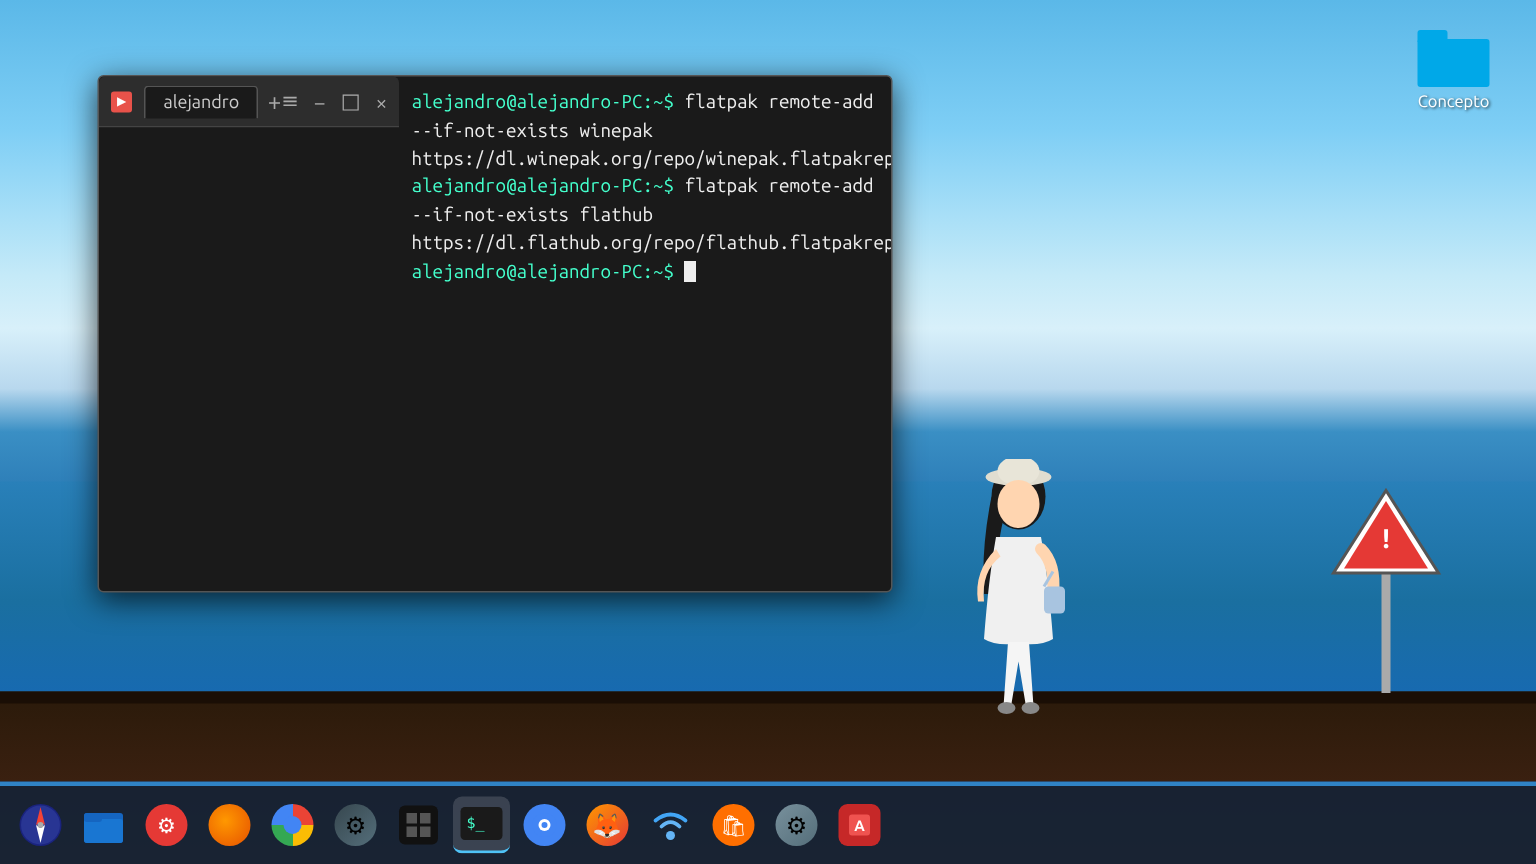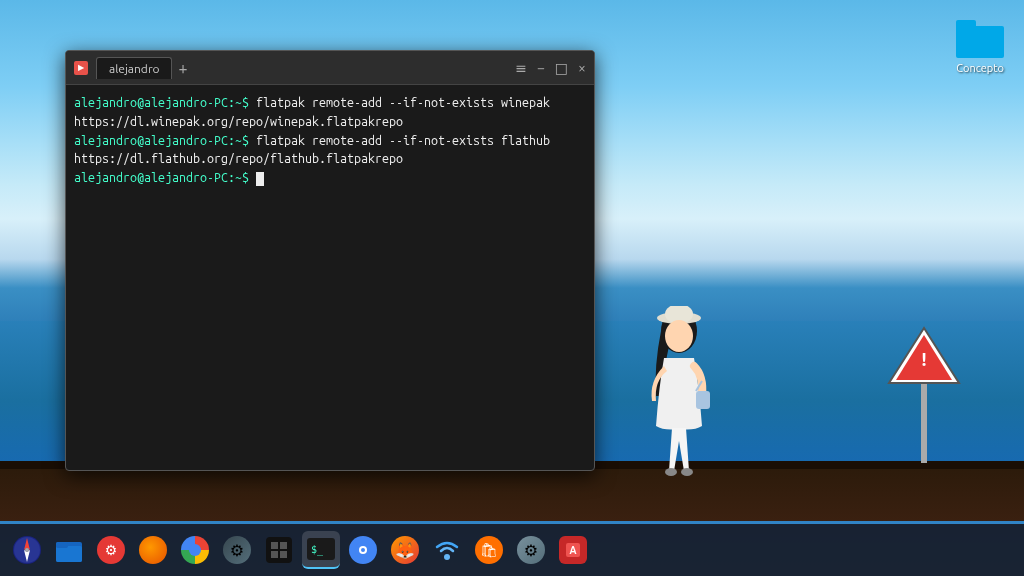--- a/index.html
+++ b/index.html
@@ -87,21 +87,21 @@
       right: 20px;
       display: flex;
       flex-direction: column;
       gap: 30px;
       z-index: 10;
     }
 
     .desktop-icon {
       display: flex;
       flex-direction: column;
-      align-items: flex-end;
+      align-items: center;
       cursor: pointer;
       width: 70px;
     }
 
     .folder-icon {
       width: 48px;
       height: 38px;
       position: relative;
     }
 
@@ -131,27 +131,27 @@
       margin-top: 4px;
       text-shadow: 1px 1px 2px rgba(0,0,0,0.8);
     }
 
     
     .terminal {
       position: absolute;
       top: 50px;
       left: 65px;
       width: 530px;
-      height: 421px;
+      height: 345px;
       background: #1a1a1a;
       border: 1px solid #555;
       border-radius: 4px;
       z-index: 20;
       display: flex;
-      flex-direction: column;
+      flex-direction: row;
       box-shadow: 0 5px 20px rgba(0,0,0,0.7);
     }
 
     .terminal-titlebar {
       height: 34px;
       background: #2d2d2d;
       border-bottom: 1px solid #444;
       display: flex;
       align-items: center;
       padding: 0 8px;

